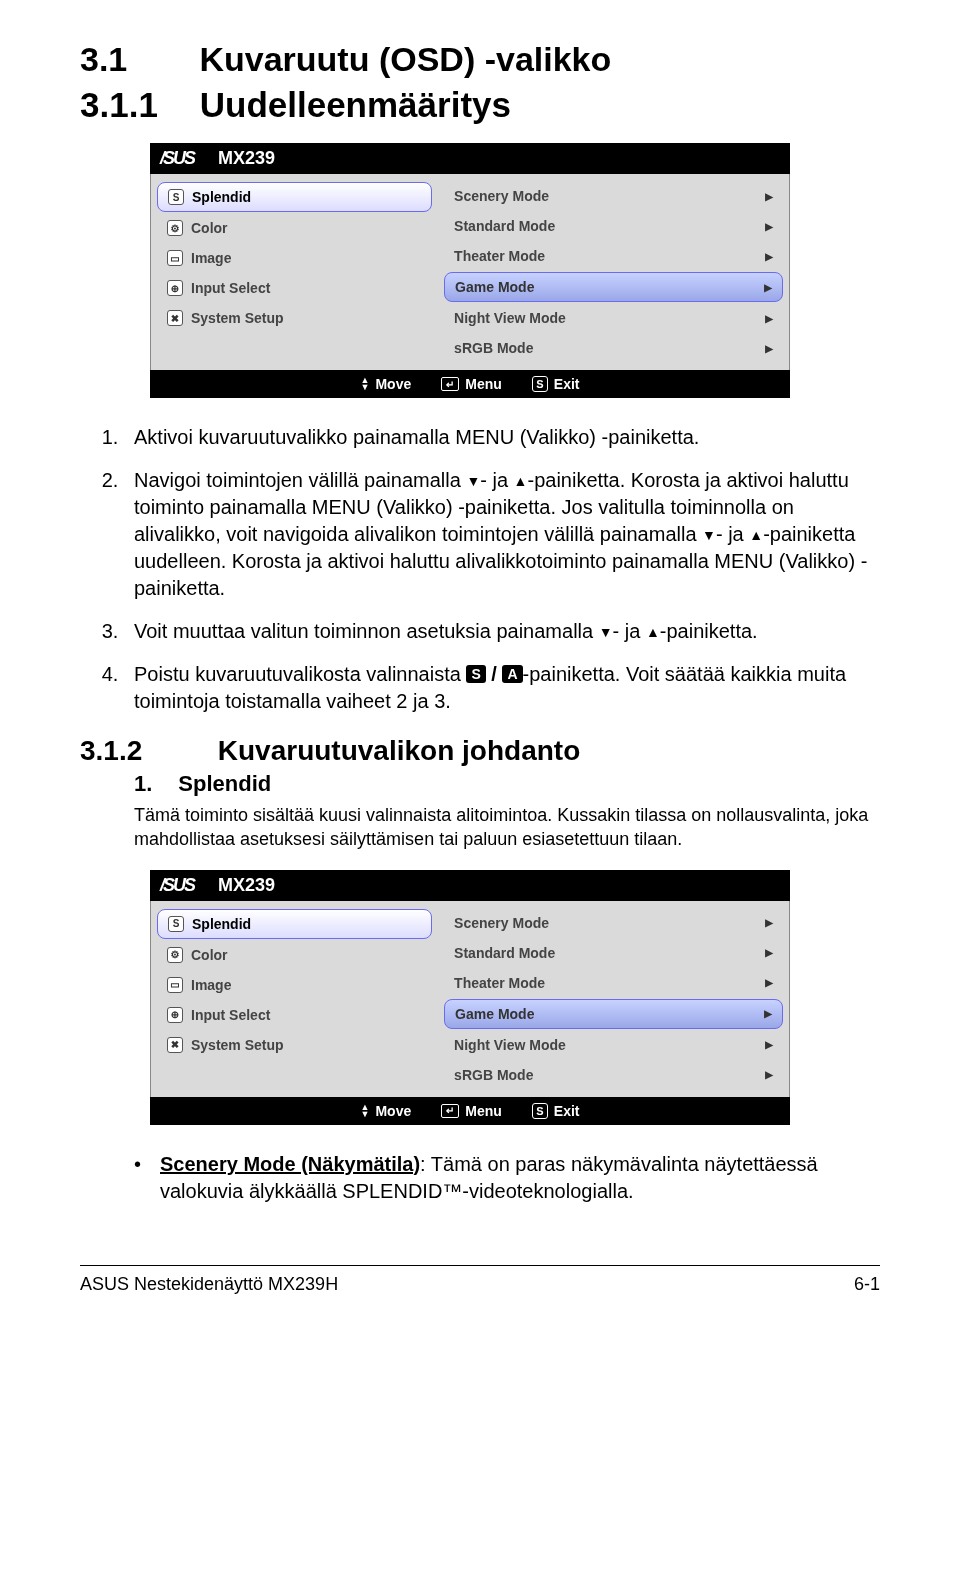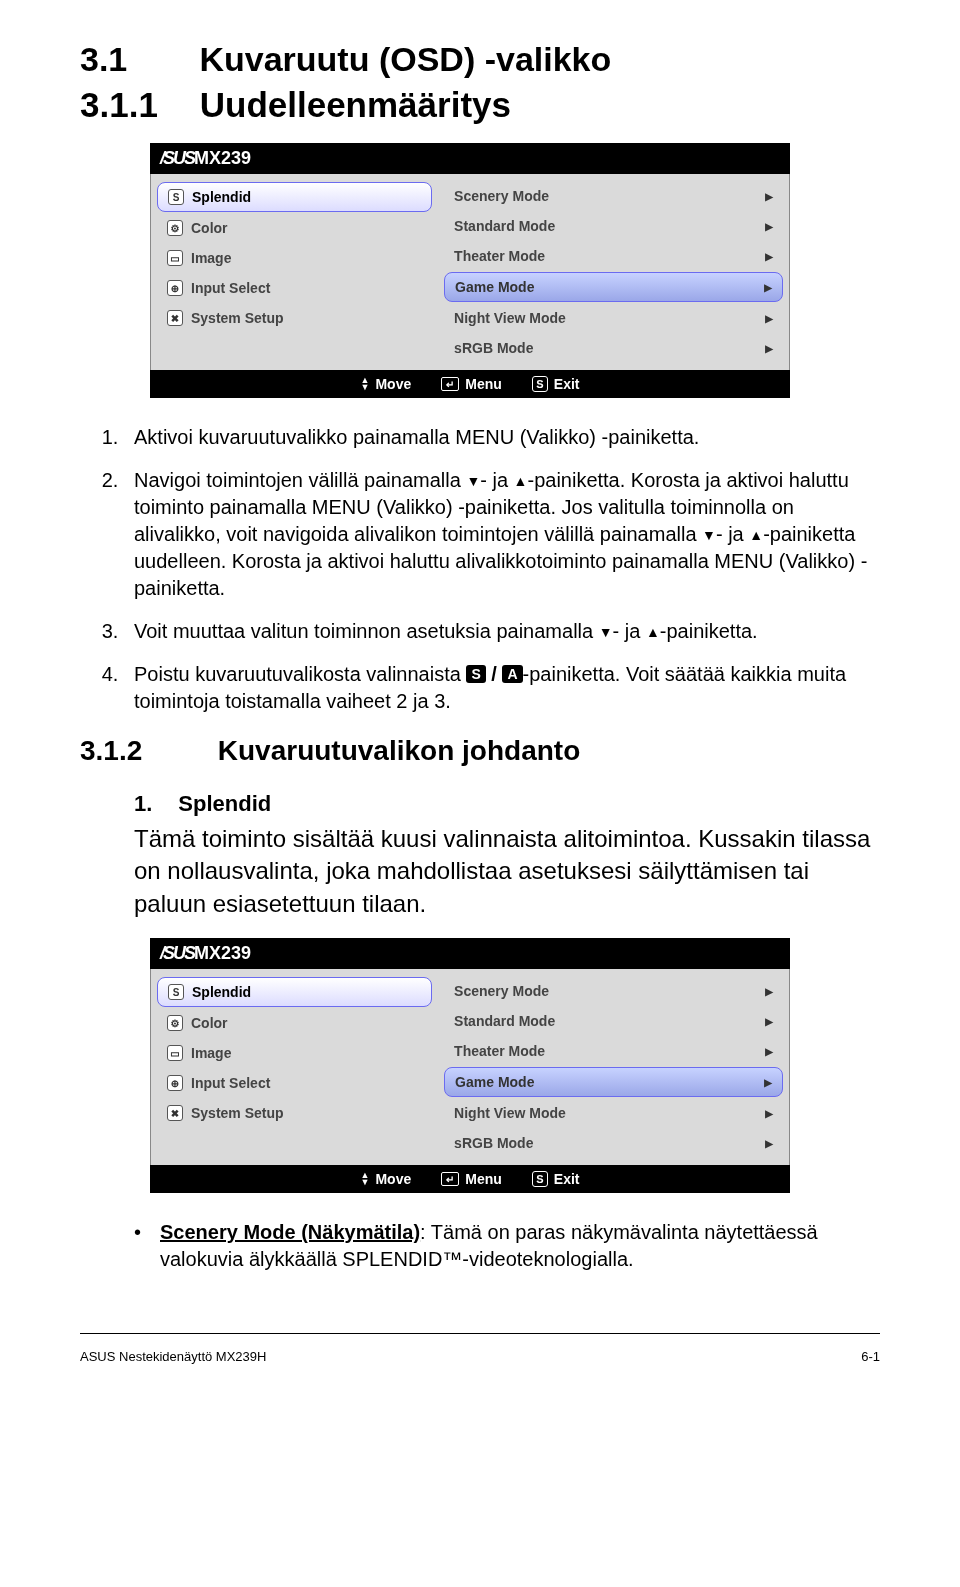--- a/index.html
+++ b/index.html
@@ -27,21 +27,21 @@
     .osd {
       width: 640px;
       margin: 0 0 26px 70px;
     }
     .osd-header {
       background: #000;
       color: #fff;
       padding: 5px 10px;
       display: flex;
       align-items: center;
-      gap: 0;
+      gap: 24px;
     }
     .asus-logo {
       font-family: Arial, sans-serif;
       font-style: italic;
       font-weight: 900;
       letter-spacing: -2px;
       font-size: 18px;
       color: #fff;
     }
     .model { font-size: 18px; font-weight: bold; }
@@ -156,50 +156,50 @@
       font-size: 14px;
       font-weight: bold;
       padding: 1px 5px;
       border-radius: 3px;
       vertical-align: 2px;
       line-height: 16px;
     }
     .section-312 {
       font-size: 28px;
       font-weight: bold;
-      margin: 20px 0 24px 0;
+      margin: 20px 0 4px 0;
     }
     .section-312 .num { display: inline-block; width: 130px; }
     .splendid-sub {
       font-size: 22px;
       font-weight: bold;
       margin-left: 54px;
       display: flex;
       gap: 26px;
     }
     .para {
-      font-size: 24px;
+      font-size: 18px;
       line-height: 1.35;
       margin: 6px 0 18px 54px;
     }
     .bullet-block {
       font-size: 20px;
       line-height: 1.35;
       margin-left: 54px;
       display: flex;
       gap: 18px;
     }
     .bullet-block .b { flex: 0 0 8px; }
     .page-footer {
       margin-top: 60px;
       border-top: 1px solid #000;
       display: flex;
       justify-content: space-between;
-      font-size: 13px;
-      padding-top: 15px;
+      font-size: 18px;
+      padding-top: 8px;
     }
   </style>
 </head>
 <body>
 
 <div class="h1">
   <span class="num">3.1</span>
   <span>Kuvaruutu (OSD) -valikko</span>
 </div>
 <div class="h2-sub">

